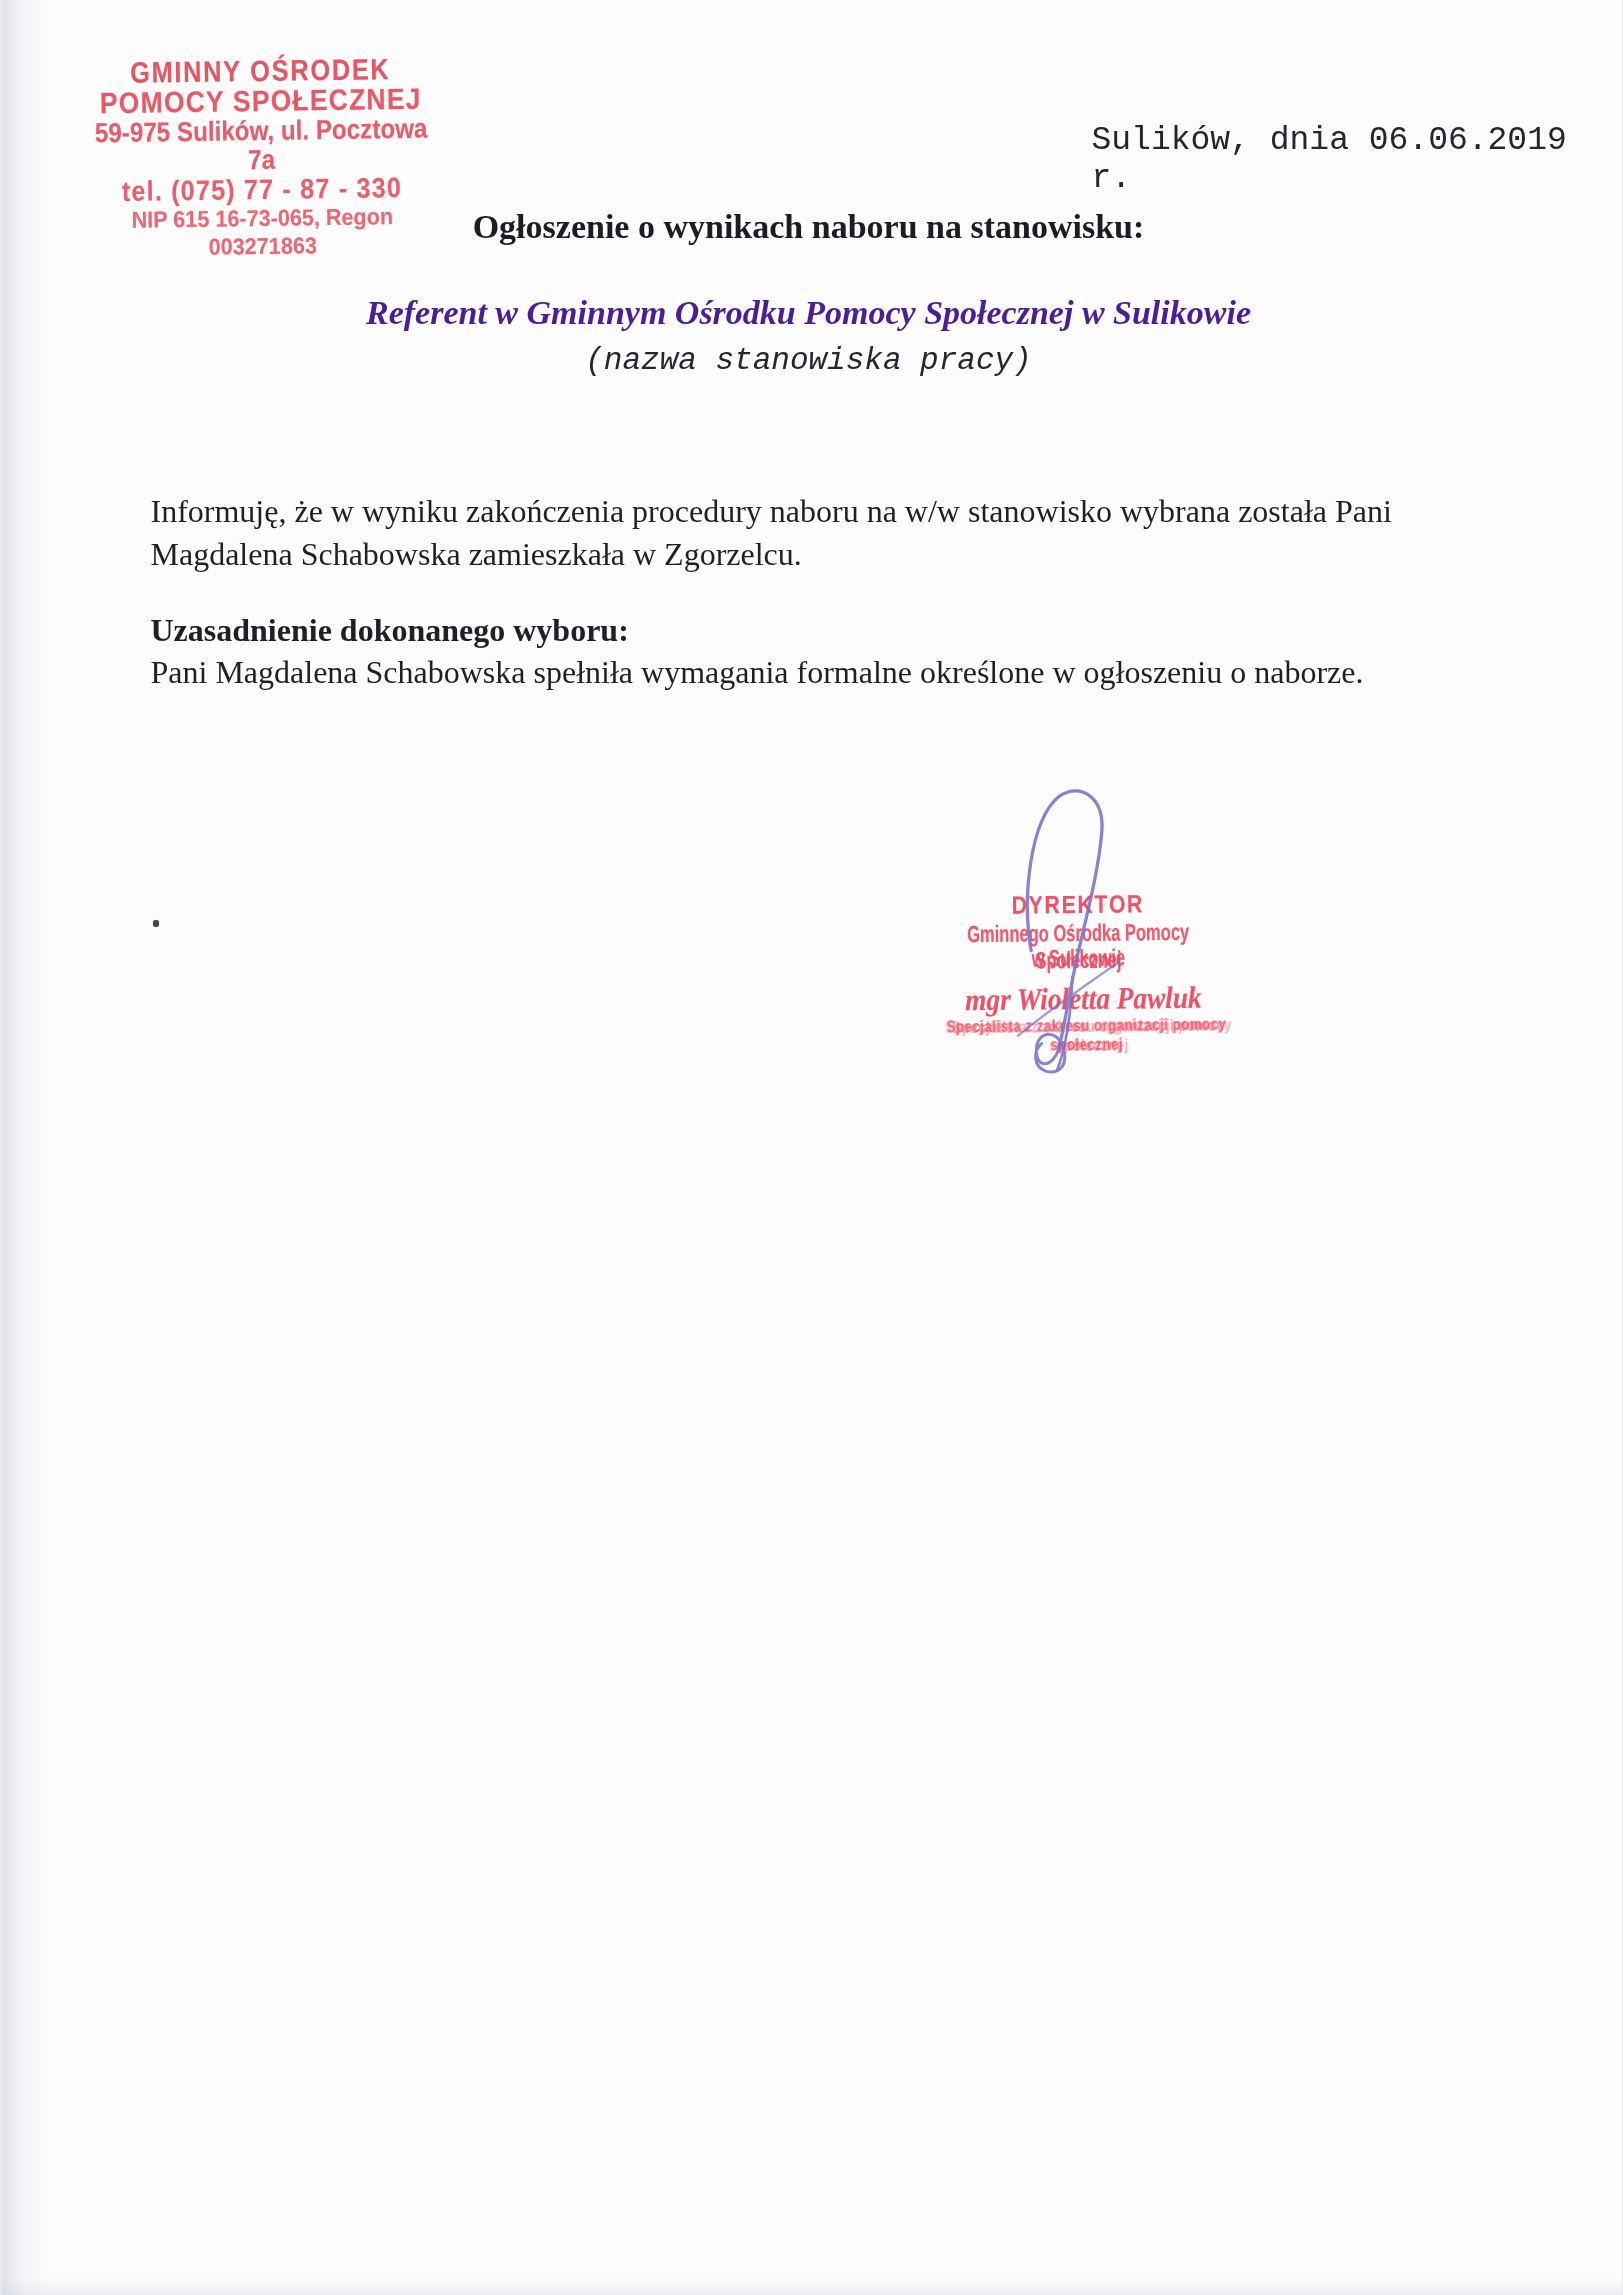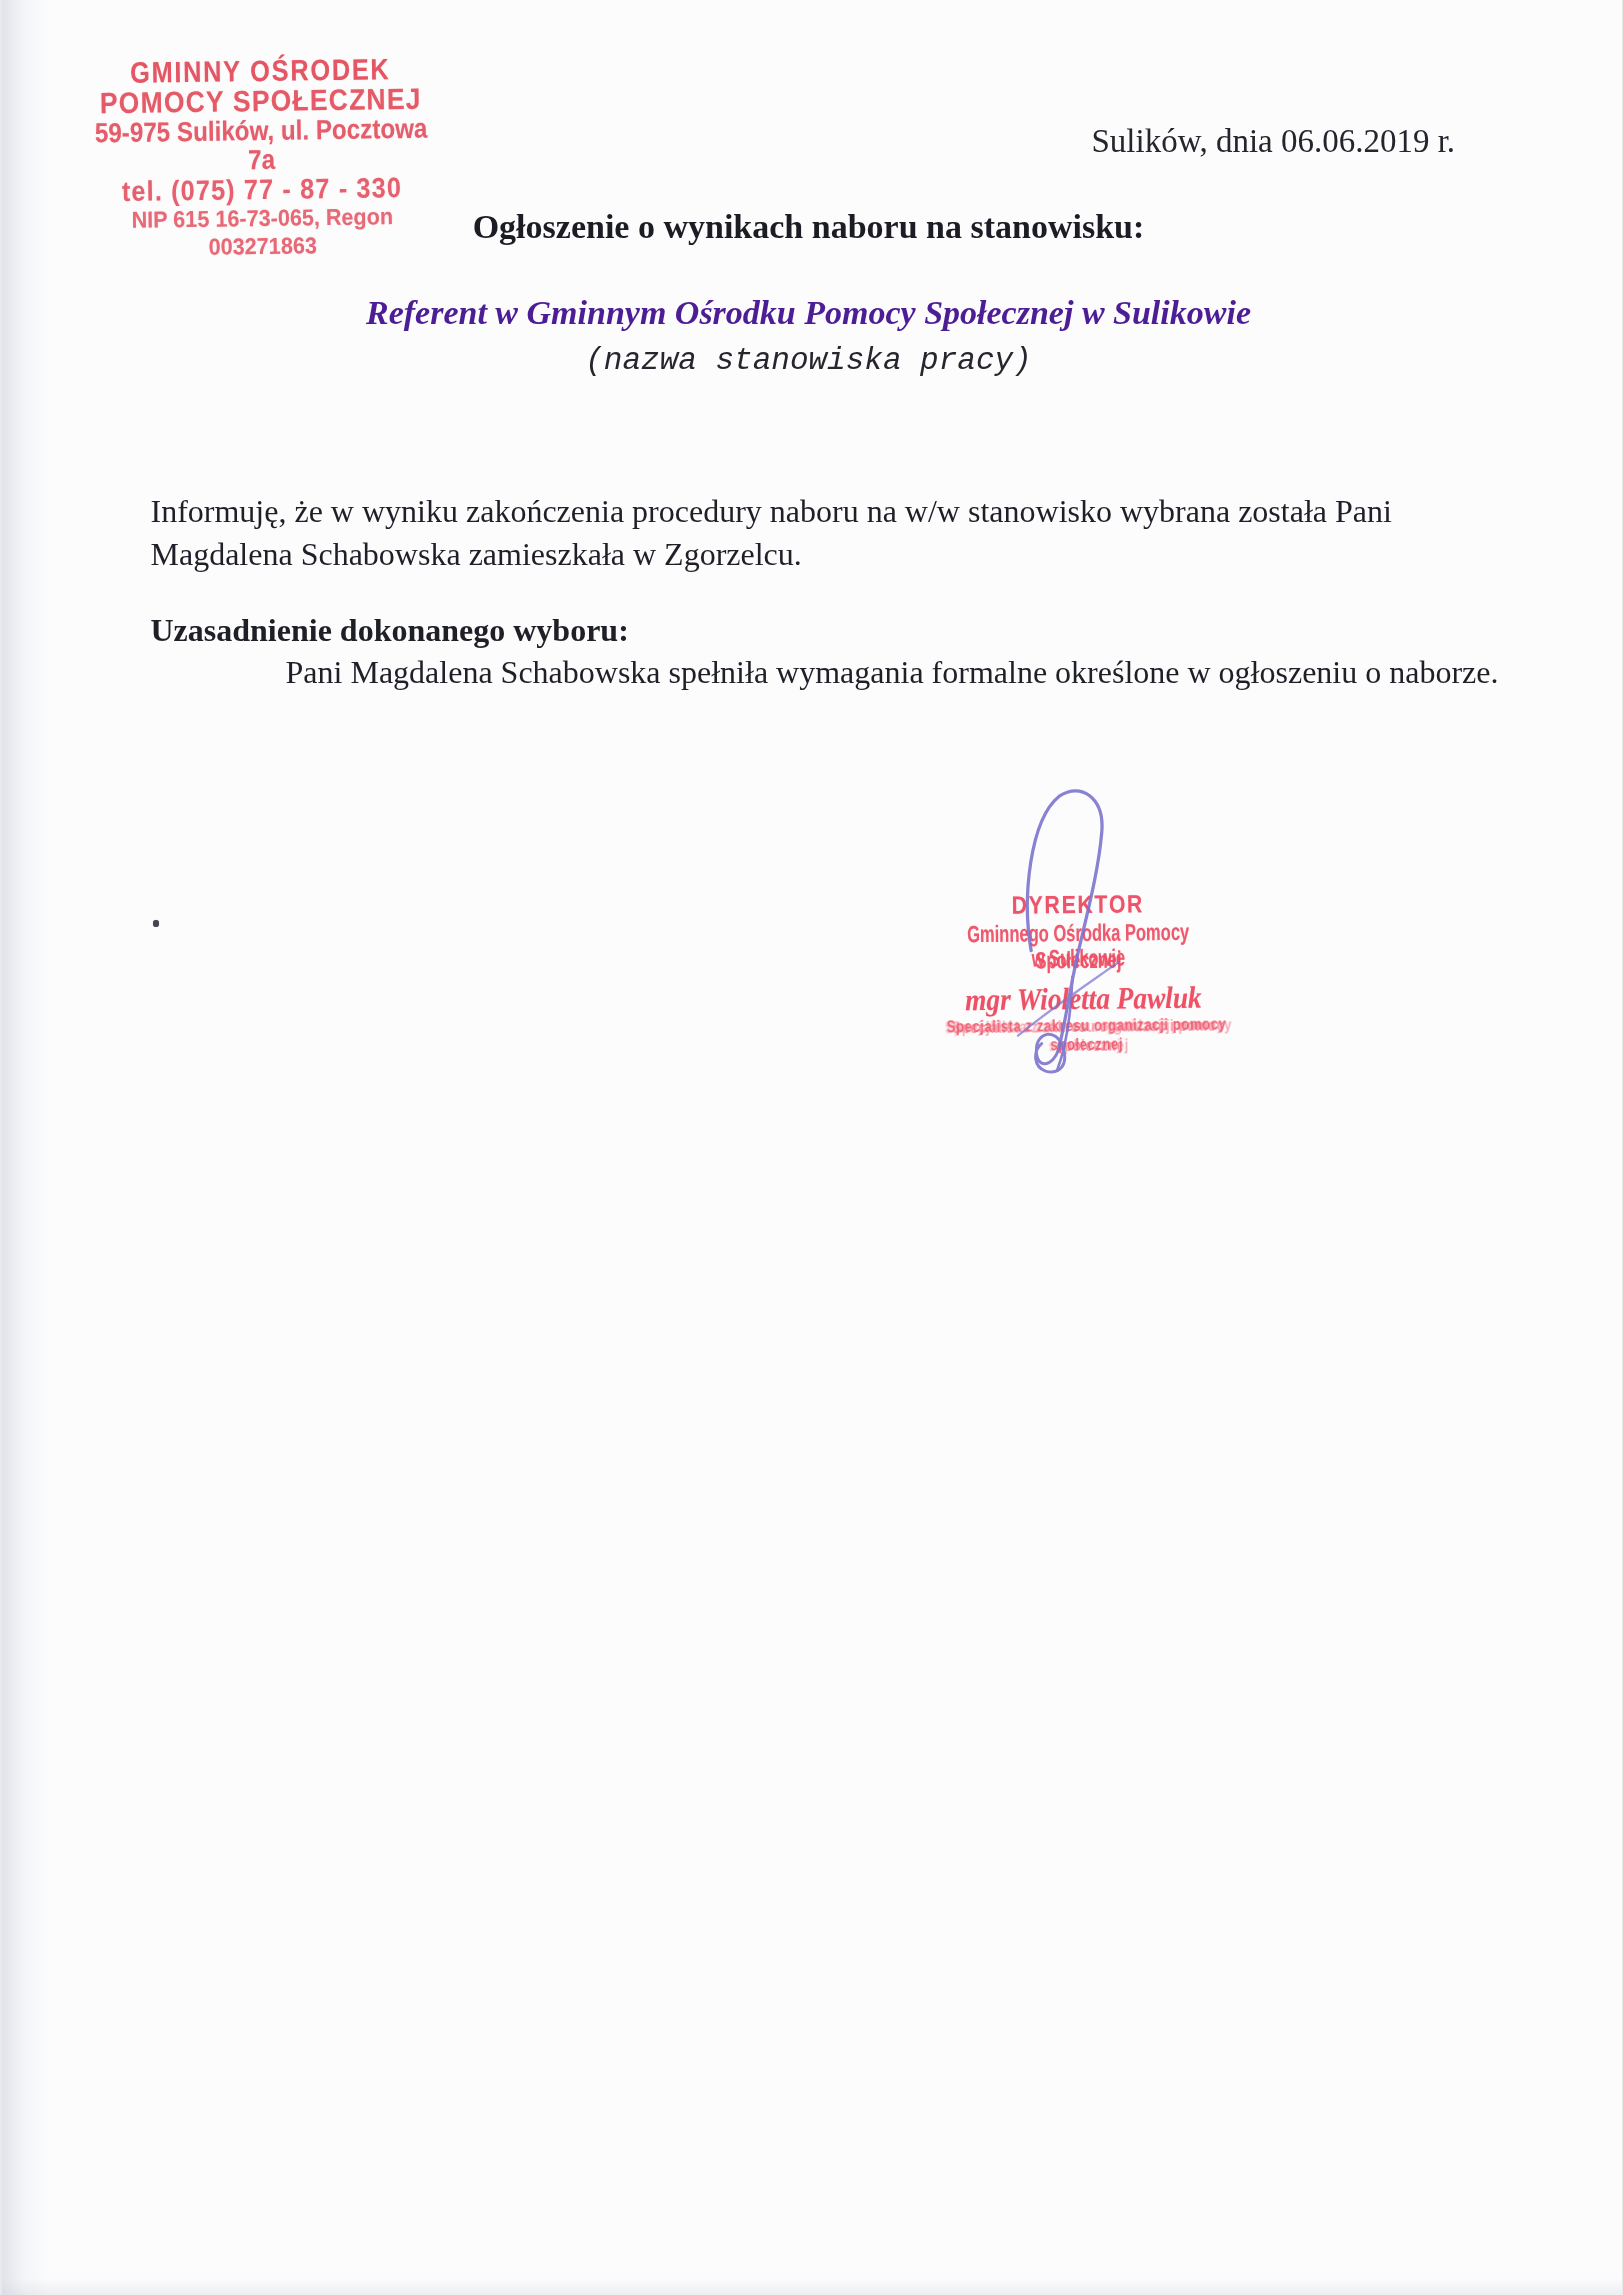--- a/index.html
+++ b/index.html
@@ -36,38 +36,38 @@
   .hs-line{display:block;transform-origin:50% 50%;}
   .hs-0{font-size:29.5px;line-height:31px;letter-spacing:2px;transform:scaleX(.86);opacity:.96;}
   .hs-1{font-size:29.5px;line-height:29.5px;letter-spacing:1.3px;transform:scaleX(.9);opacity:.94;}
   .hs-2{font-size:27.5px;line-height:29.5px;transform:scaleX(.88);opacity:.92;}
   .hs-3{font-size:28px;line-height:29.5px;letter-spacing:1.3px;transform:scaleX(.9);opacity:.9;}
   .hs-4{font-size:23px;line-height:28px;transform:scaleX(.94);font-weight:700;opacity:.85;}
 
   
   .dateline{
     position:absolute;left:1090px;top:122px;
-    font-size:33px;line-height:38px;color:#25252d;
+    font-size:33px;line-height:38px;color:#25252d;font-family:Liberation Mono, monospace;
   }
   .doc-title{
     position:absolute;left:0;top:207px;width:1614px;
     text-align:center;font-size:34px;line-height:39px;font-weight:700;color:#1c1c24;
   }
   .position-line{
     position:absolute;left:0;top:293px;width:1614px;
     text-align:center;font-size:34px;line-height:39px;font-weight:700;font-style:italic;color:#4c1d95;
   }
   .position-caption{
     position:absolute;left:0;top:342px;width:1614px;
     text-align:center;font-size:31px;line-height:37px;font-style:italic;font-weight:400;color:#26262f;font-family:Liberation Mono, monospace;
   }
   .para{position:absolute;left:149px;font-size:32px;line-height:43px;color:#1f1f28;}
   .para1{top:490px;width:1335px;}
   .heading2{top:609px;width:1335px;font-weight:700;}
-  .para2{top:651px;width:1348px;text-align:right;}
+  .para2{top:651px;width:1348px;}
   .para div{white-space:nowrap;}
 
   .ink-dot{
     position:absolute;left:151px;top:920px;width:6.5px;height:6.5px;border-radius:50%;
     background:#45454f;box-shadow:0 0 0.7px rgba(69,69,79,.8);
   }
 
   
   .sig-stamp{
     position:absolute;left:893px;top:885px;width:367px;height:164px;

